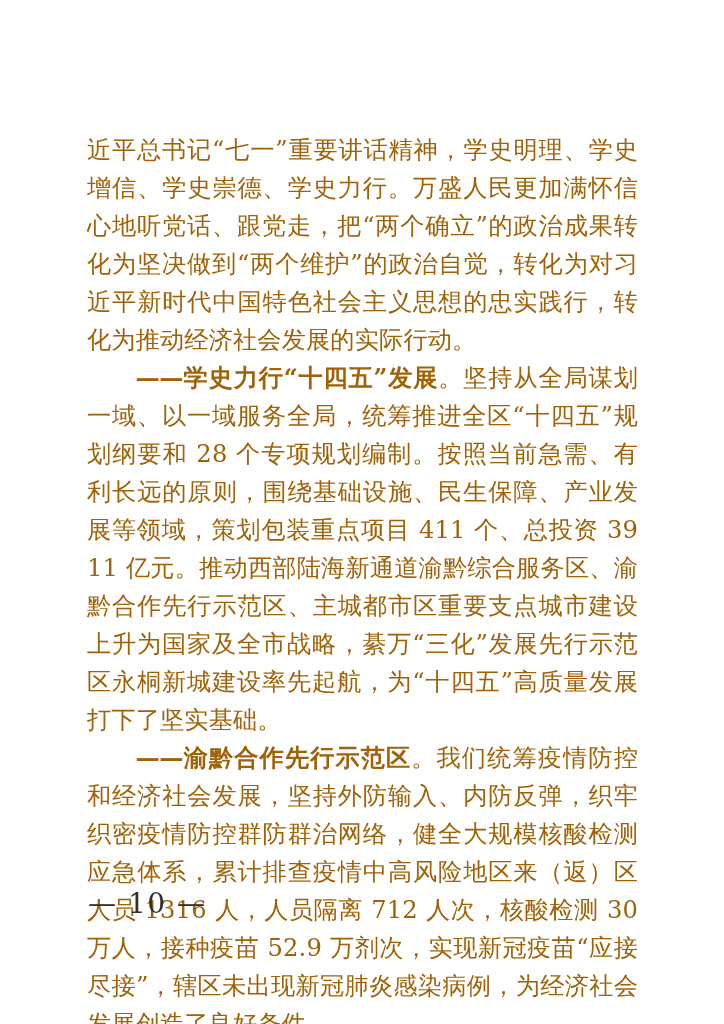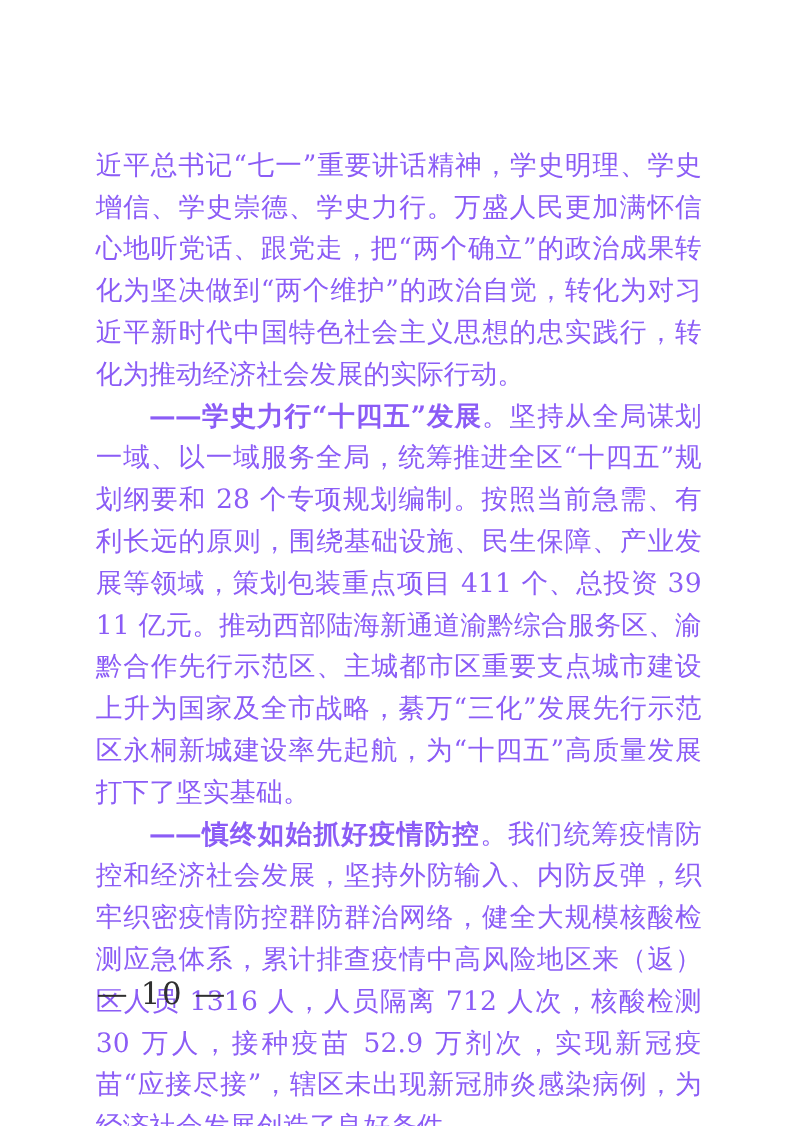--- a/index.html
+++ b/index.html
@@ -30,21 +30,21 @@
   }
 
   .para {
     margin: 0;
     font-size: 24.2px;
     line-height: 38px;
     text-align: justify;
     text-justify: inter-character;
     text-align-last: left;
     letter-spacing: 0.15px;
-    color: #8b5cf6;
+    color: #a16207;
     word-break: break-all;
   }
 
   
   .para.indent {
     text-indent: 48.5px;
   }
 
   
   .lead {
@@ -78,20 +78,20 @@
 
     <p class="para">
       <span>近平总书记“七一”重要讲话精神，学史明理、学史增信、学史崇德、学史力行。万盛人民更加满怀信心地听党话、跟党走，把“两个确立”的政治成果转化为坚决做到“两个维护”的政治自觉，转化为对习近平新时代中国特色社会主义思想的忠实践行，转化为推动经济社会发展的实际行动。</span>
     </p>
 
     <p class="para indent">
       <span class="dash">——</span><span class="lead">学史力行“十四五”发展</span><span>。坚持从全局谋划一域、以一域服务全局，统筹推进全区“十四五”规划纲要和 28 个专项规划编制。按照当前急需、有利长远的原则，围绕基础设施、民生保障、产业发展等领域，策划包装重点项目 411 个、总投资 3911 亿元。推动西部陆海新通道渝黔综合服务区、渝黔合作先行示范区、主城都市区重要支点城市建设上升为国家及全市战略，綦万“三化”发展先行示范区永桐新城建设率先起航，为“十四五”高质量发展打下了坚实基础。</span>
     </p>
 
     <p class="para indent">
-      <span class="dash">——</span><span class="lead">慎终如始抓好疫情防控</span><span>。我们统筹疫情防控和经济社会发展，坚持外防输入、内防反弹，织牢织密疫情防控群防群治网络，健全大规模核酸检测应急体系，累计排查疫情中高风险地区来（返）区人员 1316 人，人员隔离 712 人次，核酸检测 30 万人，接种疫苗 52.9 万剂次，实现新冠疫苗“应接尽接”，辖区未出现新冠肺炎感染病例，为经济社会发展创造了良好条件。</span>
+      <span class="dash">——</span><span class="lead">渝黔合作先行示范区</span><span>。我们统筹疫情防控和经济社会发展，坚持外防输入、内防反弹，织牢织密疫情防控群防群治网络，健全大规模核酸检测应急体系，累计排查疫情中高风险地区来（返）区人员 1316 人，人员隔离 712 人次，核酸检测 30 万人，接种疫苗 52.9 万剂次，实现新冠疫苗“应接尽接”，辖区未出现新冠肺炎感染病例，为经济社会发展创造了良好条件。</span>
     </p>
 
   </div>
 
   <div class="page-number">— 10 —</div>
 
 </div>
 
 </body></html>

